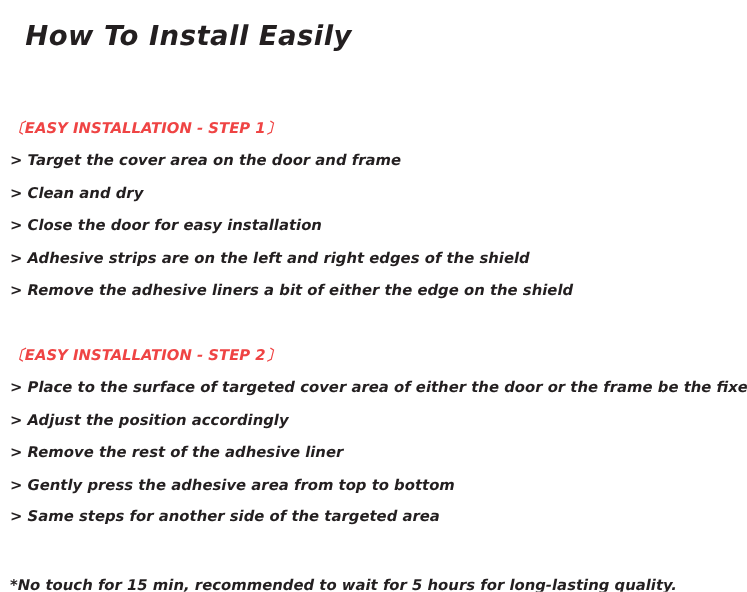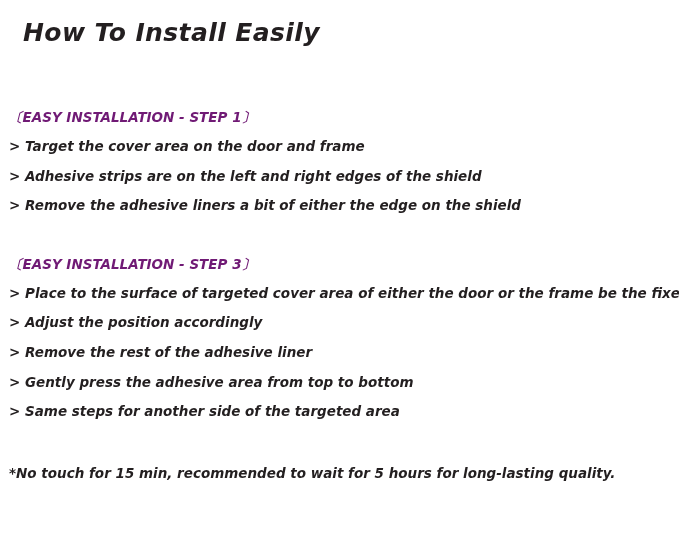--- a/index.html
+++ b/index.html
@@ -30,21 +30,21 @@
     margin: 0;
     padding-top: 16px;
     padding-left: 17px;
     line-height: 34px;
   }
   .spacer-top { height: 52px; }
   .section-head {
     font-size: 13.5px;
     font-weight: 700;
     font-style: italic;
-    color: #701a75;
+    color: #ef4444;
     margin: 0 0 0 3px;
     line-height: 30px;
   }
   .step-line {
     font-size: 13.5px;
     font-weight: 700;
     font-style: italic;
     color: #231f20;
     margin: 0 5px 0 3px;
     line-height: 29.6px;
@@ -66,28 +66,30 @@
 
 <div class="page">
 
   <h1 class="title">How To Install Easily</h1>
 
   <div class="spacer-top"></div>
 
   <div>
     <div class="section-head">〔EASY INSTALLATION - STEP 1〕</div>
     <div class="step-line">&gt; Target the cover area on the door and frame</div>
+    <div class="step-line">&gt; Clean and dry</div>
+    <div class="step-line">&gt; Close the door for easy installation</div>
     <div class="step-line">&gt; Adhesive strips are on the left and right edges of the shield</div>
     <div class="step-line">&gt; Remove the adhesive liners a bit of either the edge on the shield</div>
   </div>
 
   <div class="gap-between"></div>
 
   <div>
-    <div class="section-head">〔EASY INSTALLATION - STEP 3〕</div>
+    <div class="section-head">〔EASY INSTALLATION - STEP 2〕</div>
     <div class="step-line">&gt; Place to the surface of targeted cover area of either the door or the frame be the fixed point</div>
     <div class="step-line">&gt; Adjust the position accordingly</div>
     <div class="step-line">&gt; Remove the rest of the adhesive liner</div>
     <div class="step-line">&gt; Gently press the adhesive area from top to bottom</div>
     <div class="step-line">&gt; Same steps for another side of the targeted area</div>
   </div>
 
   <div class="gap-footnote"></div>
 
   <div class="footnote">*No touch for 15 min, recommended to wait for 5 hours for long-lasting quality.</div>

